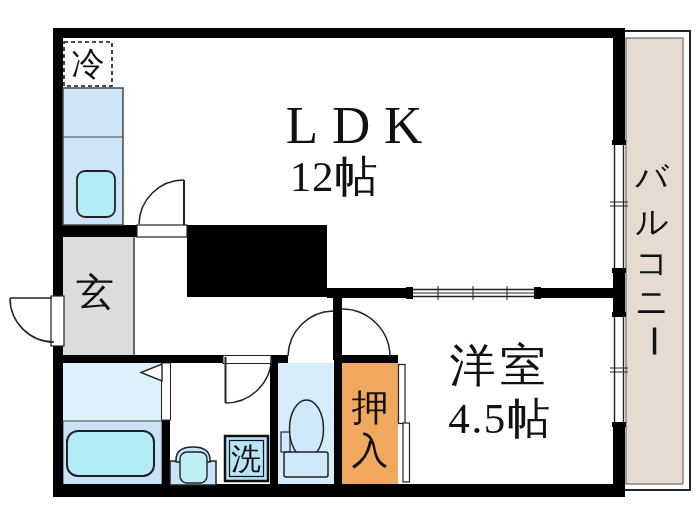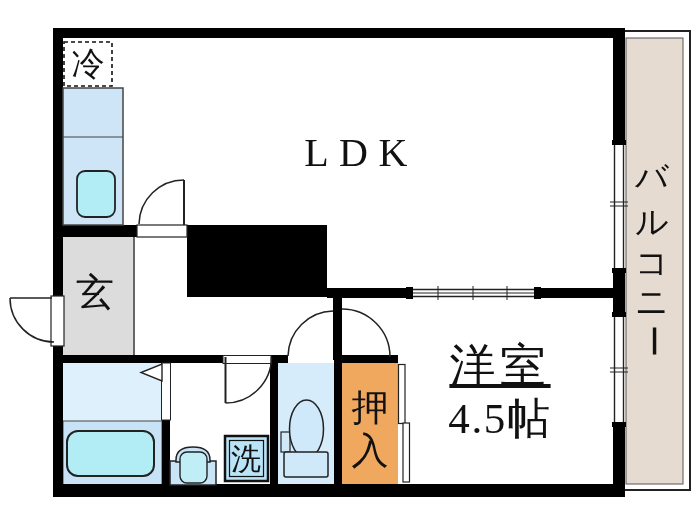--- a/index.html
+++ b/index.html
@@ -12,21 +12,21 @@
   }
   .plan svg{position:absolute;left:0;top:0;}
   .lbl{
     position:absolute;
     transform:translate(-50%,-50%);
     color:#111;
     white-space:nowrap;
     line-height:1;
     text-align:center;
   }
-  .lbl-ldk{font-size:40px;letter-spacing:0.26em;margin-top:28px;}
+  .lbl-ldk{font-size:53px;letter-spacing:0.26em;}
   .lbl-ldk-size{font-size:43px;letter-spacing:0.02em;}
   .lbl-yo{font-size:46px;letter-spacing:0.10em;}
   .lbl-yo-size{font-size:43px;letter-spacing:0.04em;}
   .lbl-genkan{font-size:38px;}
   .lbl-rei{font-size:33px;}
   .lbl-oshi{font-size:37px;}
   .lbl-sen{font-size:30px;}
   .lbl-bal{font-size:33px;}
   .v-rotate{transform:translate(-50%,-50%) rotate(90deg);}
 </style>
@@ -149,21 +149,22 @@
     </g>
 
     <g>
       <rect x="281" y="432" width="9" height="20" fill="#cfe9fb" stroke="#222" stroke-width="1.2"></rect>
       <ellipse cx="306.5" cy="429" rx="17" ry="29" fill="#cfe9fb" stroke="#222" stroke-width="1.5"></ellipse>
       <rect x="284" y="452" width="44" height="25" rx="2" fill="#cfe9fb" stroke="#222" stroke-width="1.5"></rect>
     </g>
   </svg>
 
   <div class="lbl lbl-ldk" style="left:361px;top:125px;">LDK</div>
-  <div class="lbl lbl-yo" style="left:500px;top:366px;text-decoration:underline;">洋室</div>
+  <div class="lbl lbl-ldk-size" style="left:334px;top:176px;">12帖</div>
+  <div class="lbl lbl-yo" style="left:500px;top:366px;">洋室</div>
   <div class="lbl lbl-yo-size" style="left:500px;top:418px;">4.5帖</div>
   <div class="lbl lbl-genkan" style="left:95px;top:292px;">玄</div>
   <div class="lbl lbl-rei" style="left:88px;top:64px;">冷</div>
   <div class="lbl lbl-oshi" style="left:370px;top:407px;">押</div>
   <div class="lbl lbl-oshi" style="left:370px;top:450px;">入</div>
   <div class="lbl lbl-sen" style="left:246px;top:459px;">洗</div>
   <div class="lbl lbl-bal" style="left:652px;top:177px;">バ</div>
   <div class="lbl lbl-bal" style="left:652px;top:222px;">ル</div>
   <div class="lbl lbl-bal" style="left:652px;top:263px;">コ</div>
   <div class="lbl lbl-bal" style="left:652px;top:302px;">ニ</div>

